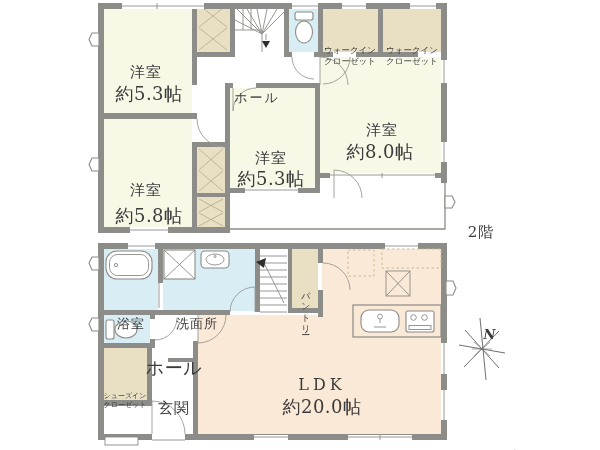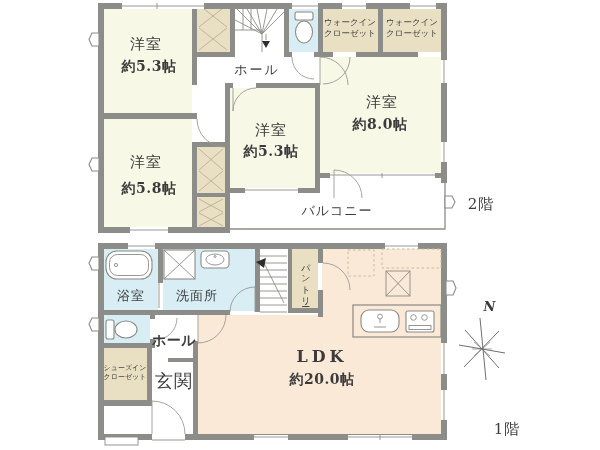--- a/index.html
+++ b/index.html
@@ -1,24 +1,24 @@
 <!DOCTYPE html>
 <html style="--wall: #8c8c88; --bedroom-fill: #f7f8e6; --closet-fill: #e9e0c4; --wet-fill: #d8edf4; --ldk-fill: #fbe9d7; --outline: #8c8c88; --text: #3b3b3b;"><head>
 <meta charset="utf-8">
 <style>
   html,body{margin:0;padding:0;background:#fff;}
   .canvas{position:relative;width:600px;height:450px;background:#fff;overflow:hidden;
           font-family:"DejaVu Serif","Liberation Serif",serif;}
   .canvas svg{position:absolute;left:0;top:0;}
   .lbl{position:absolute;transform:translate(-50%,-50%);color:var(--text,#3b3b3b);
-       white-space:pre-line;text-align:left;line-height:1.3;letter-spacing:1px;}
-  .fs15{font-size:15px;} .fs14{font-size:18px;} .fs13{font-size:13px;}
-  .fs12{font-size:14px;letter-spacing:0.5px;font-weight:bold;} .fs9{font-size:9px;} .fs8{font-size:8.5px;letter-spacing:0;}
+       white-space:pre-line;text-align:left;line-height:1.3;letter-spacing:1px;margin-top:28px;}
+  .fs15{font-size:15px;} .fs14{font-size:15px;} .fs13{font-size:13px;}
+  .fs12{font-size:18px;letter-spacing:0.5px;} .fs9{font-size:9px;} .fs8{font-size:8.5px;letter-spacing:0;}
   .fs7{font-size:7px;letter-spacing:0;}
-  .ldk-title{font-size:16px;letter-spacing:4px;font-weight:bold;}
+  .ldk-title{font-size:16px;letter-spacing:4px;}
   .hall-lbl{font-size:13px;letter-spacing:2px;}
   .vert{writing-mode:vertical-rl;letter-spacing:1px;}
   .north{font-size:13px;font-weight:bold;font-style:italic;}
   
   .wall{fill:var(--wall,#8c8c88);}
   .f-room{fill:var(--bedroom-fill,#f7f8e6);}
   .f-closet{fill:var(--closet-fill,#e9e0c4);}
   .f-wet{fill:var(--wet-fill,#d8edf4);}
   .f-ldk{fill:var(--ldk-fill,#fbe9d7);}
   .f-white{fill:#ffffff;}
@@ -266,21 +266,20 @@
   <div class="lbl fs8" style="left:350px;top:28px">ウォークイン
 クローゼット</div>
   <div class="lbl fs8" style="left:412px;top:28px">ウォークイン
 クローゼット</div>
   <div class="lbl fs15" style="left:382px;top:103px">洋室</div>
   <div class="lbl fs12" style="left:380px;top:124px">約8.0帖</div>
   <div class="lbl fs15" style="left:271px;top:131px">洋室</div>
   <div class="lbl fs12" style="left:271px;top:151px">約5.3帖</div>
   <div class="lbl fs15" style="left:146px;top:163px">洋室</div>
   <div class="lbl fs12" style="left:149px;top:188px">約5.8帖</div>
-  <div class="lbl fs13" style="left:337px;top:211px">バルコニー</div>
   <div class="lbl fs15" style="left:481px;top:205px">2階</div>
 
   <div class="lbl fs13" style="left:131px;top:296px">浴室</div>
   <div class="lbl fs13" style="left:197px;top:296px">洗面所</div>
   <div class="lbl fs9 vert" style="left:305px;top:280px">パントリー</div>
   <div class="lbl fs12" style="left:174px;top:340px">ホール</div>
   <div class="lbl fs7" style="left:125px;top:373px">シューズイン
 クローゼット</div>
   <div class="lbl fs14" style="left:174px;top:381px">玄関</div>
   <div class="lbl ldk-title" style="left:322px;top:357px">LDK</div>

